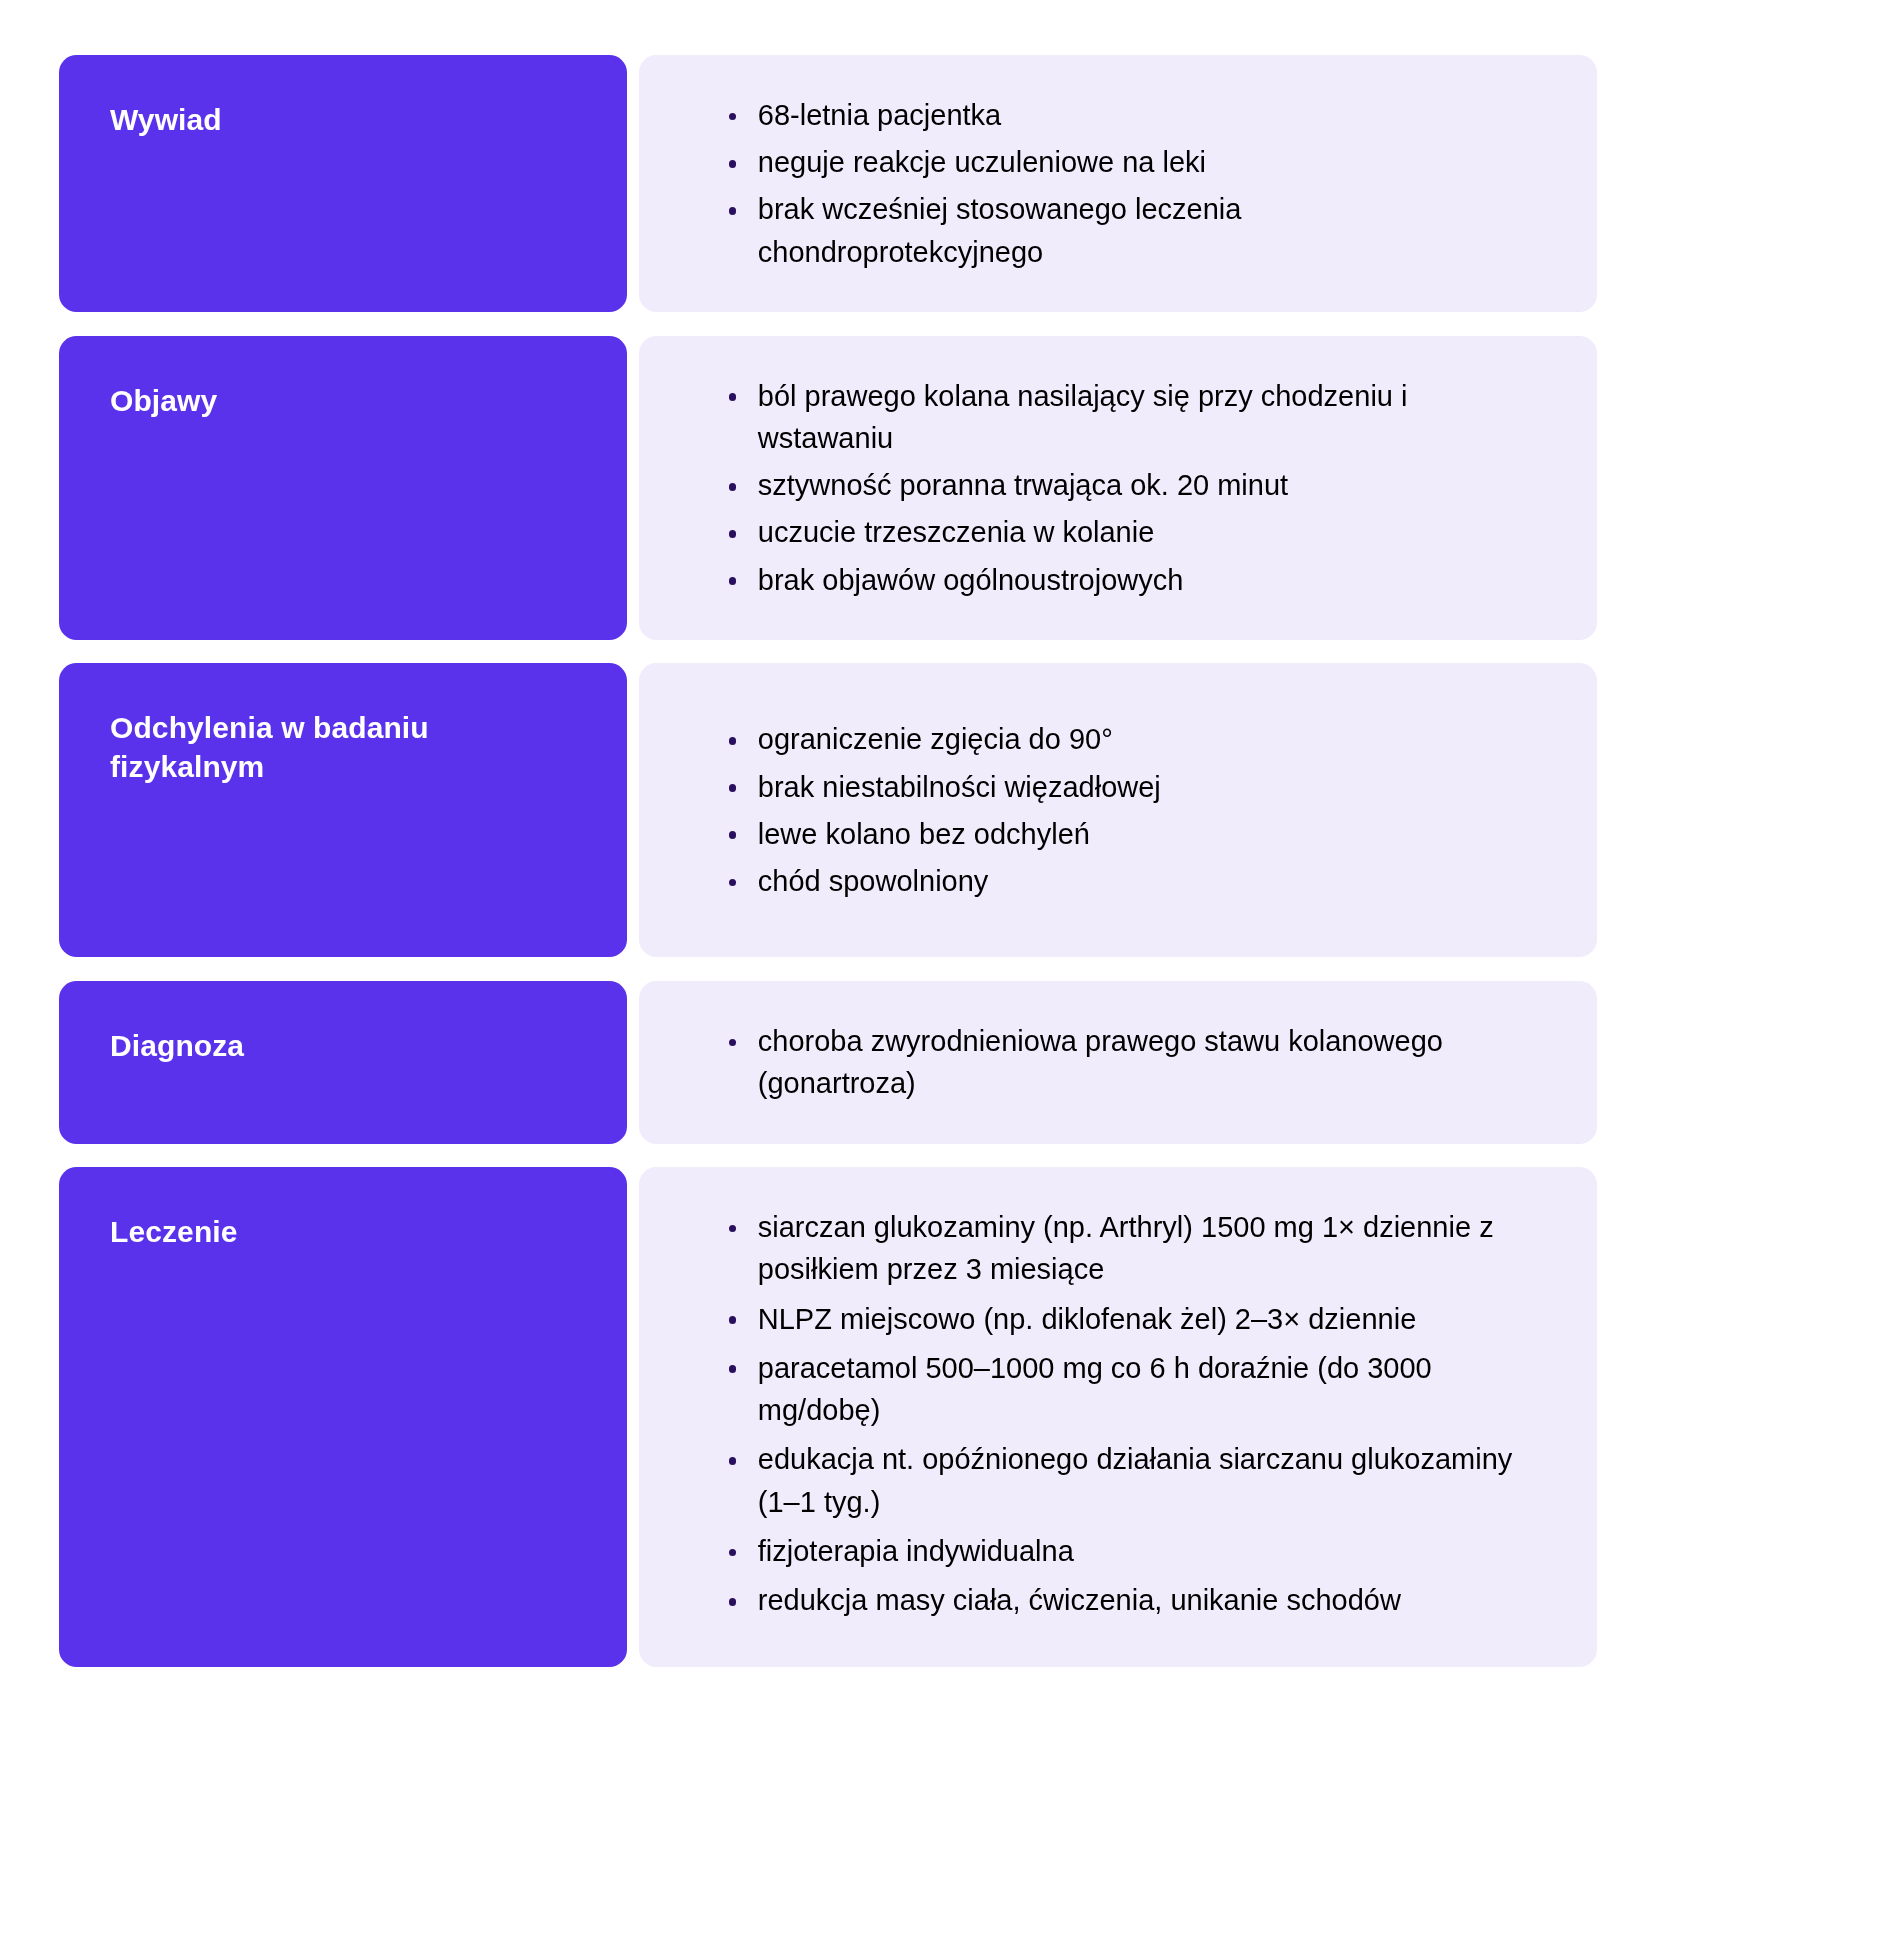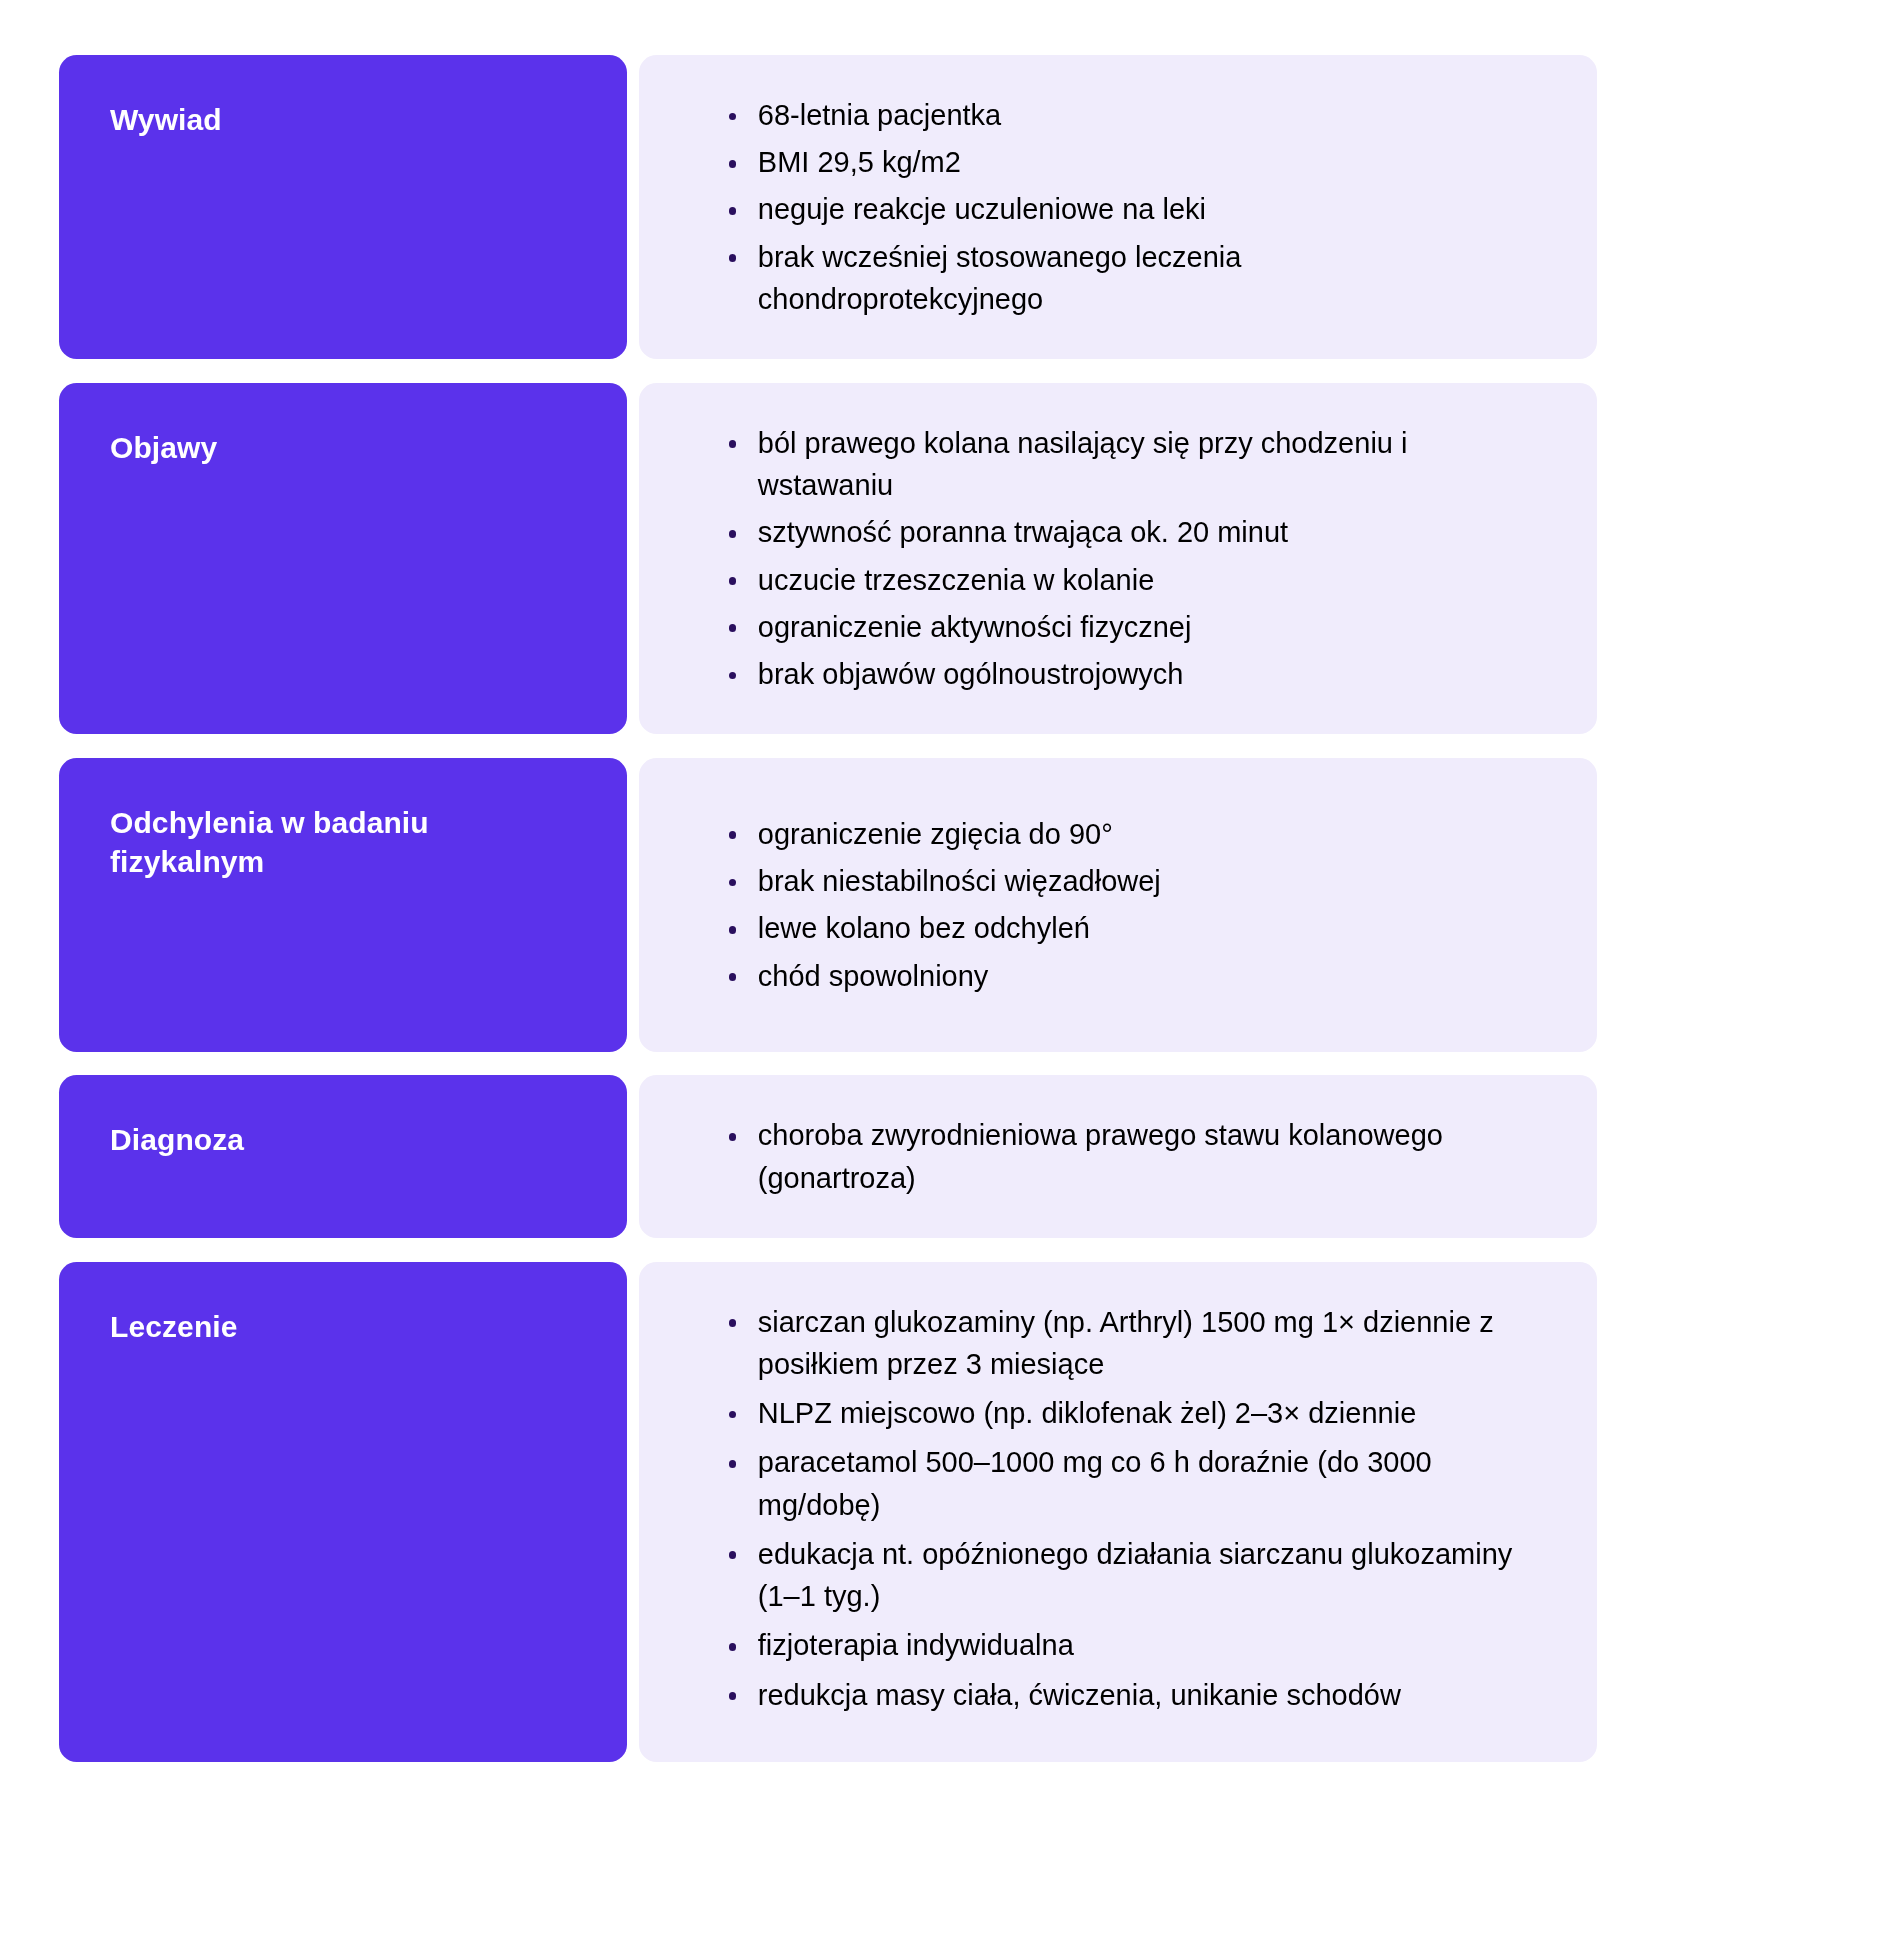--- a/index.html
+++ b/index.html
@@ -99,34 +99,32 @@
 </style>
 </head>
 <body>
 
 <div id="case-table">
     <div class="case-row" data-row="0">
       <div class="row-label">Wywiad</div>
       <div class="row-content">
         <ul class="bullet-list">
           <li>68-letnia pacjentka</li>
-          <li>BMI 29,5 kg/m2</li>
           <li>neguje reakcje uczuleniowe na leki</li>
           <li>brak wcześniej stosowanego leczenia chondroprotekcyjnego</li>
         </ul>
       </div>
     </div>
     <div class="case-row" data-row="1">
       <div class="row-label">Objawy</div>
       <div class="row-content">
         <ul class="bullet-list">
           <li>ból prawego kolana nasilający się przy chodzeniu i wstawaniu</li>
           <li>sztywność poranna trwająca ok. 20 minut</li>
           <li>uczucie trzeszczenia w kolanie</li>
-          <li>ograniczenie aktywności fizycznej</li>
           <li>brak objawów ogólnoustrojowych</li>
         </ul>
       </div>
     </div>
     <div class="case-row" data-row="2">
       <div class="row-label">Odchylenia w badaniu fizykalnym</div>
       <div class="row-content">
         <ul class="bullet-list">
           <li>ograniczenie zgięcia do 90°</li>
           <li>brak niestabilności więzadłowej</li>

